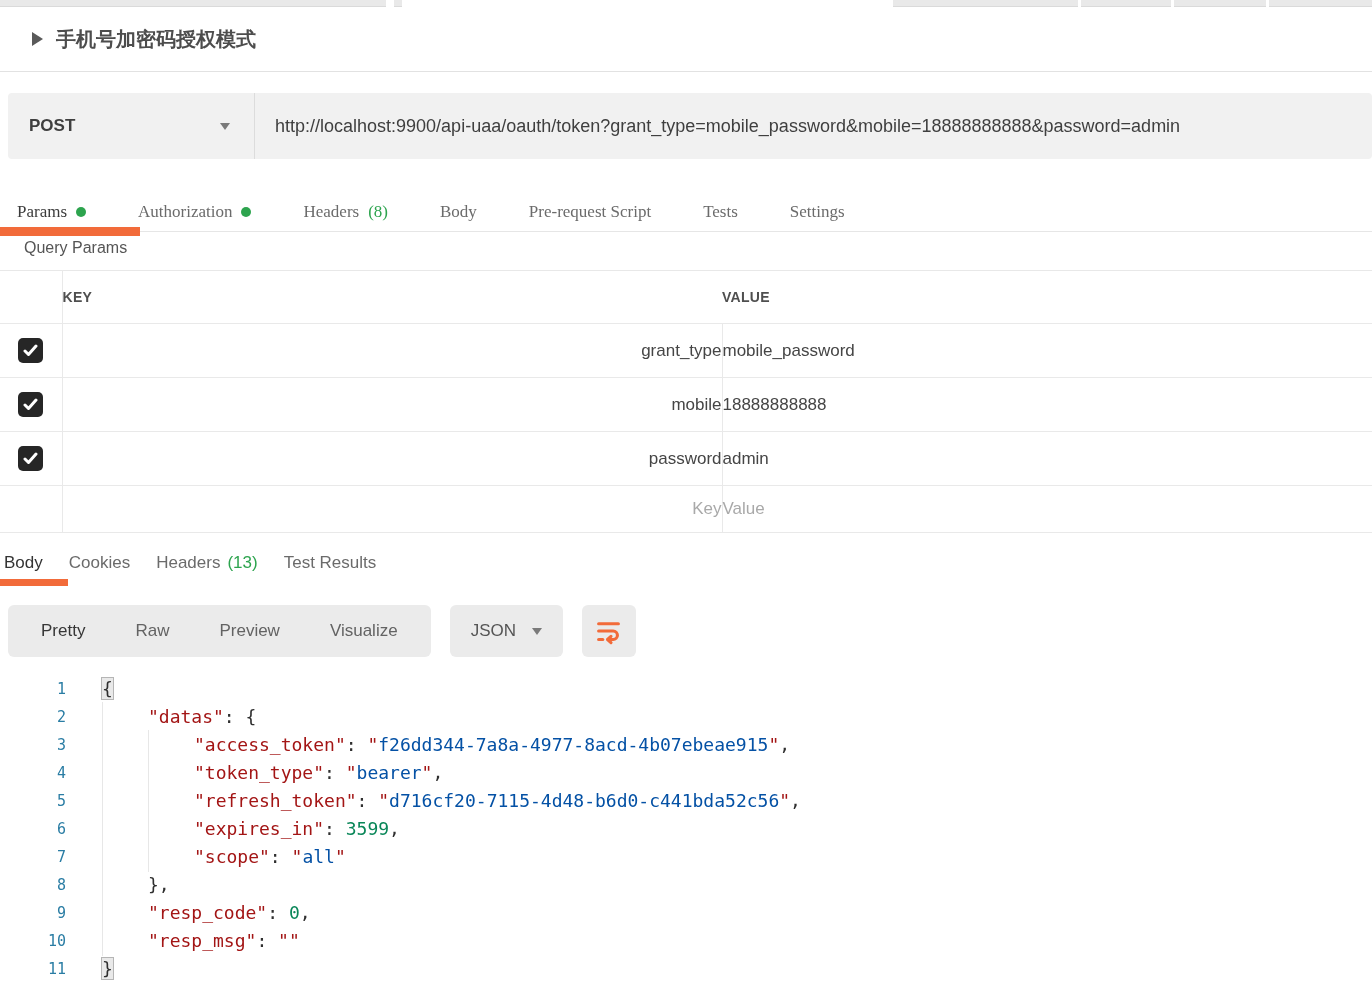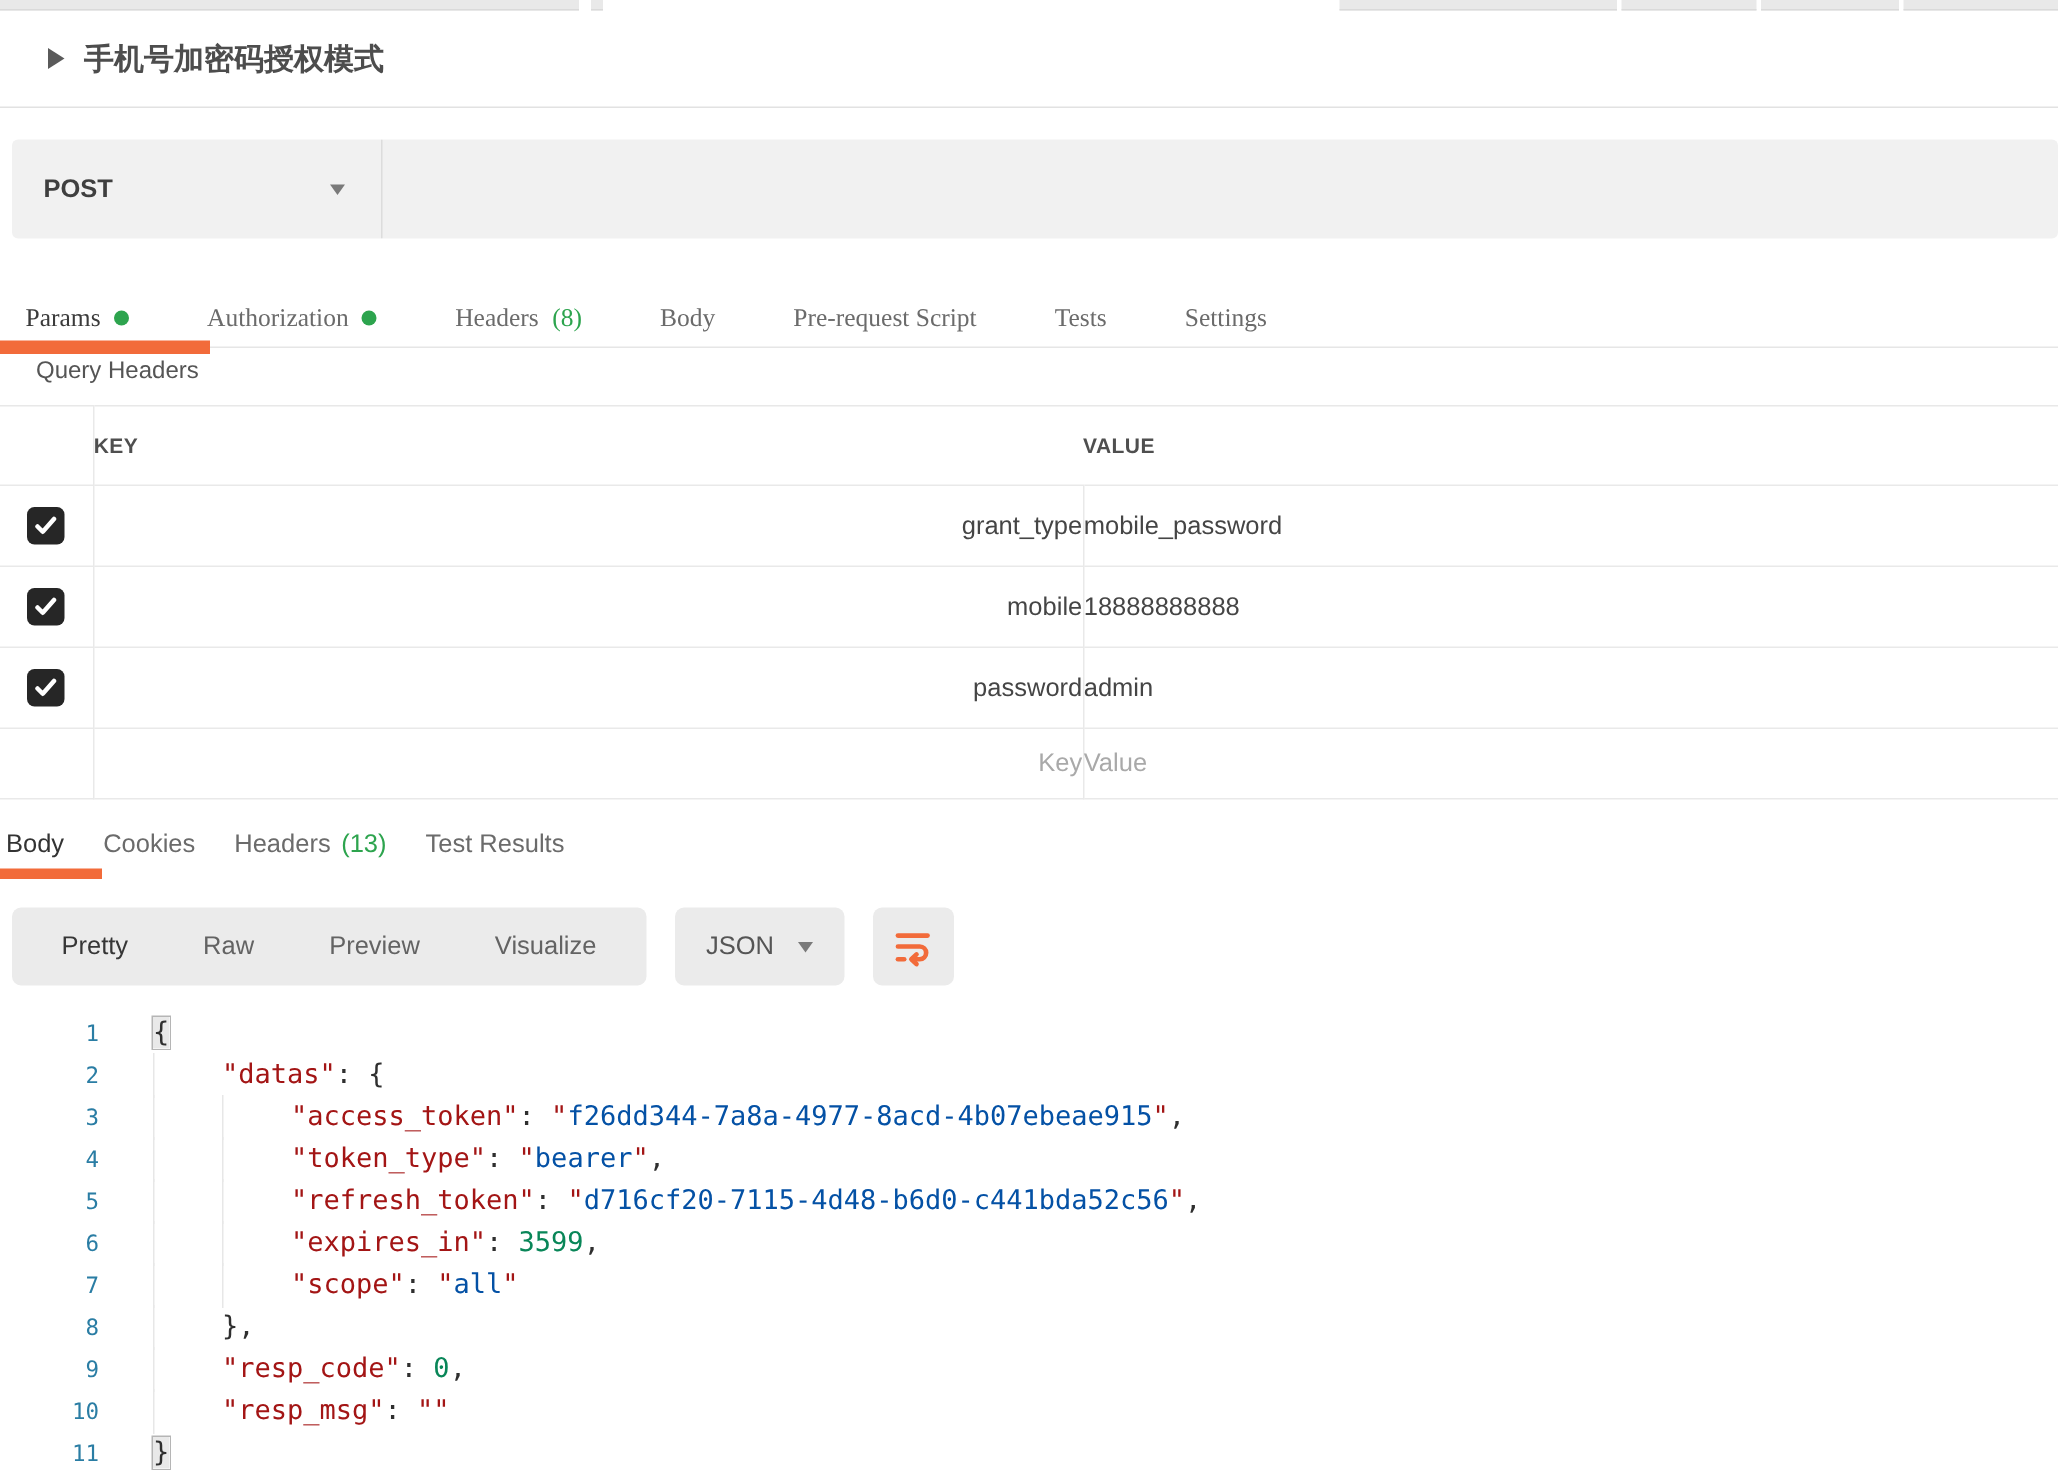--- a/index.html
+++ b/index.html
@@ -85,20 +85,23 @@
 <div class="coll-header">
   <div class="tri"></div>
   <div class="coll-title">手机号加密码授权模式</div>
 </div>
 
 <div class="request-bar">
   <div class="method">
     <span>POST</span>
     <span class="caret"></span>
   </div>
+  <div class="url">
+    <span>http://localhost:9900/api-uaa/oauth/token?grant_type=mobile_password&amp;mobile=18888888888&amp;password=admin</span>
+  </div>
 </div>
 
 <div class="req-tabs">
   <div class="rtab active">
     <span class="tlabel">Params</span>
     <span class="dot"></span>
   </div>
   <div class="rtab">
     <span class="tlabel">Authorization</span>
     <span class="dot"></span>
@@ -115,21 +118,21 @@
   </div>
   <div class="rtab">
     <span class="tlabel">Tests</span>
   </div>
   <div class="rtab">
     <span class="tlabel">Settings</span>
   </div>
   <div class="req-indicator"></div>
 </div>
 
-<div class="section-label">Query Headers</div>
+<div class="section-label">Query Params</div>
 
 <table class="params">
   <colgroup>
       <col style="width:62px">
       <col style="width:660px">
       <col>
     </colgroup>
   <tbody>
       <tr class="hrow">
     <td class="cbcell"></td>

